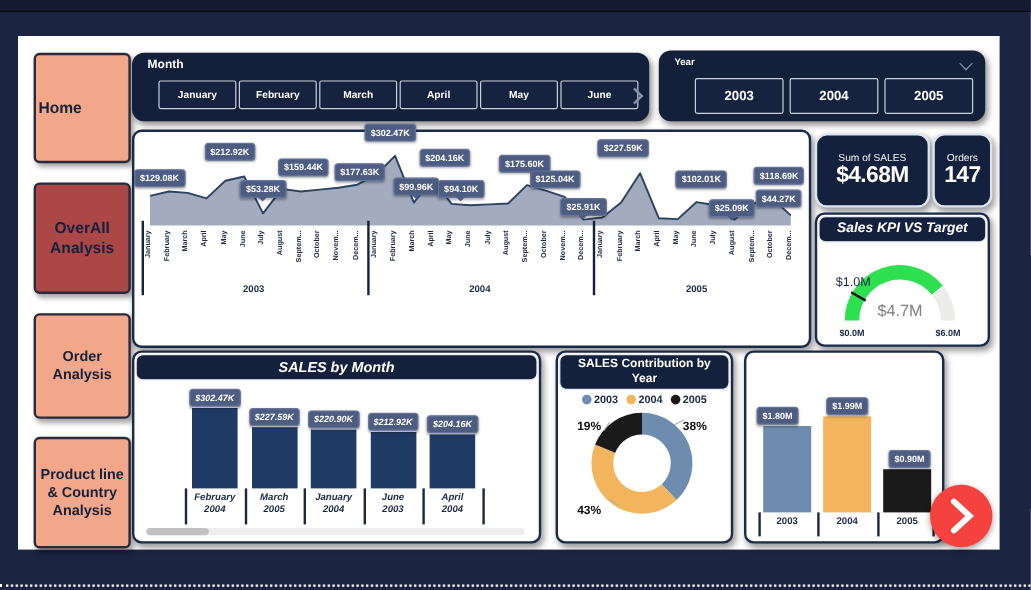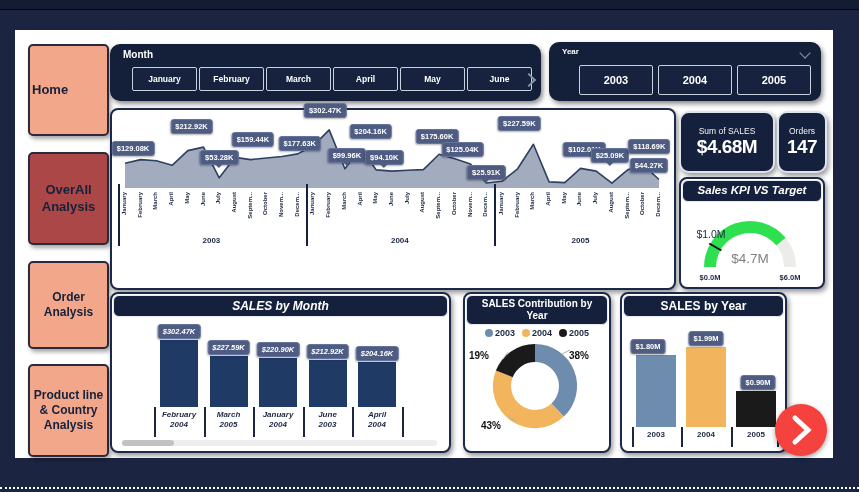--- a/index.html
+++ b/index.html
@@ -85,21 +85,21 @@
   .bm-scroll-thumb{position:absolute;left:0;top:0;width:52px;height:6px;background:#C2C2C2;border-radius:3px;cursor:pointer;}
 
   
   .legend{position:absolute;top:34px;left:0;right:0;display:flex;justify-content:center;gap:7px;font-size:9px;font-weight:bold;
           color:#1B2742;align-items:center;}
   .legend-item{display:flex;align-items:center;cursor:pointer;}
   .ldot{width:8px;height:8px;border-radius:50%;display:inline-block;margin-right:2px;}
   #donut-svg{position:absolute;left:0;top:48px;}
   .pct{position:absolute;font-size:10px;font-weight:bold;color:#111;}
   #pct-38{left:104px;top:56px;}
-  #pct-19{left:4px;top:56px;text-align:right;}
+  #pct-19{left:16px;top:56px;text-align:right;}
   #pct-43{left:16px;top:126px;}
 
   
   #gauge-svg{position:absolute;left:0;top:26px;}
 
   
   #next-btn{position:absolute;left:775px;top:404px;width:52px;height:52px;border-radius:50%;background:#F5423E;display:flex;
             align-items:center;justify-content:center;cursor:pointer;box-shadow:0 2px 5px rgba(0,0,0,.4);}
 </style>
 </head>
@@ -158,21 +158,21 @@
         <div class="chip" style="left: 184.765px; top: 23.895px;">$177.63K</div>
         <div class="chip" style="left: 210.176px; top: -9.07424px;">$302.47K</div>
         <div class="chip" style="left: 231.882px; top: 35.8077px;">$99.96K<span class="arr"></span></div>
         <div class="chip" style="left: 255.588px; top: 11.8013px;">$204.16K</div>
         <div class="chip" style="left: 269.294px; top: 37.9328px;">$94.10K<span class="arr"></span></div>
         <div class="chip" style="left: 322.118px; top: 17.2848px;">$175.60K</div>
         <div class="chip" style="left: 347.529px; top: 29.9923px;">$125.04K</div>
         <div class="chip" style="left: 371.235px; top: 53.0253px;">$25.91K<span class="arr"></span></div>
         <div class="chip" style="left: 404.353px; top: 4.30272px;">$227.59K</div>
         <div class="chip" style="left: 469.471px; top: 30.4141px;">$102.01K</div>
-        <div class="chip" style="left: 494.882px; top: 36px;">$25.09K<span class="arr"></span></div>
+        <div class="chip" style="left: 494.882px; top: 54px;">$25.09K<span class="arr"></span></div>
         <div class="chip" style="left: 534.294px; top: 27.2115px;">$118.69K</div>
         <div class="chip" style="left: 534px; top: 45.5002px;">$44.27K</div>
       </div>
     <div class="dc-axis" id="dc-axis">
         <div class="xlab" style="left: 6px;">January</div>
         <div class="xlab" style="left: 21.7059px;">February</div>
         <div class="xlab" style="left: 37.4118px;">March</div>
         <div class="xlab" style="left: 53.1176px;">April</div>
         <div class="xlab" style="left: 68.8235px;">May</div>
         <div class="xlab" style="left: 84.5294px;">June</div>
@@ -295,21 +295,20 @@
       <line x1="97" y1="12" x2="105" y2="8" stroke="#B0B0B0" stroke-width="1"></line>
       <line x1="38" y1="17" x2="43" y2="10" stroke="#B0B0B0" stroke-width="1"></line>
       <line x1="50" y1="79" x2="43" y2="74" stroke="#B0B0B0" stroke-width="1"></line>
     </svg>
   <div class="pct" id="pct-38">38%</div>
   <div class="pct" id="pct-43">43%</div>
   <div class="pct" id="pct-19">19%</div>
 </div>
 
 <div class="panel" id="year-chart-panel">
-  <div class="panel-title">SALES by Year</div>
   <div class="bar-body" id="by-body">
       <div class="vbar" style="left: 12px; top: 37px; width: 40px; height: 72px; background: rgb(109, 140, 174);"></div>
       <div class="chip" style="left: 24px; top: 21px;">$1.80M</div>
       <div class="bcat" style="left: 32px; top: 112px;">2003</div>
       <div class="vbar" style="left: 62px; top: 29.4px; width: 40px; height: 79.6px; background: rgb(242, 180, 92);"></div>
       <div class="chip" style="left: 82px; top: 13.4px;">$1.99M</div>
       <div class="bcat" style="left: 82px; top: 112px;">2004</div>
       <div class="vbar" style="left: 112px; top: 73px; width: 40px; height: 36px; background: rgb(26, 26, 26);"></div>
       <div class="chip" style="left: 134px; top: 57px;">$0.90M</div>
       <div class="bcat" style="left: 132px; top: 112px;">2005</div>

